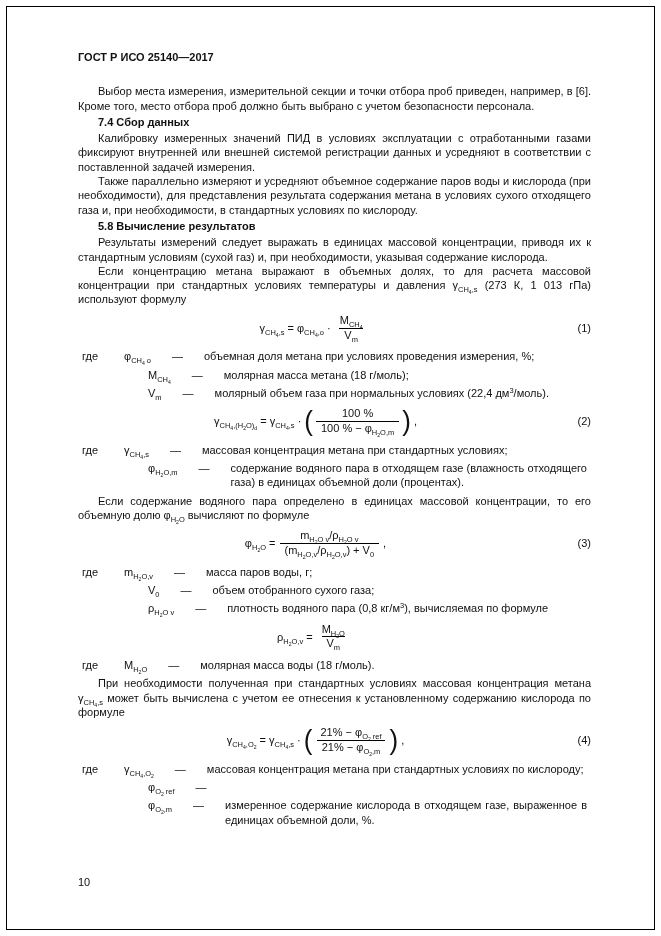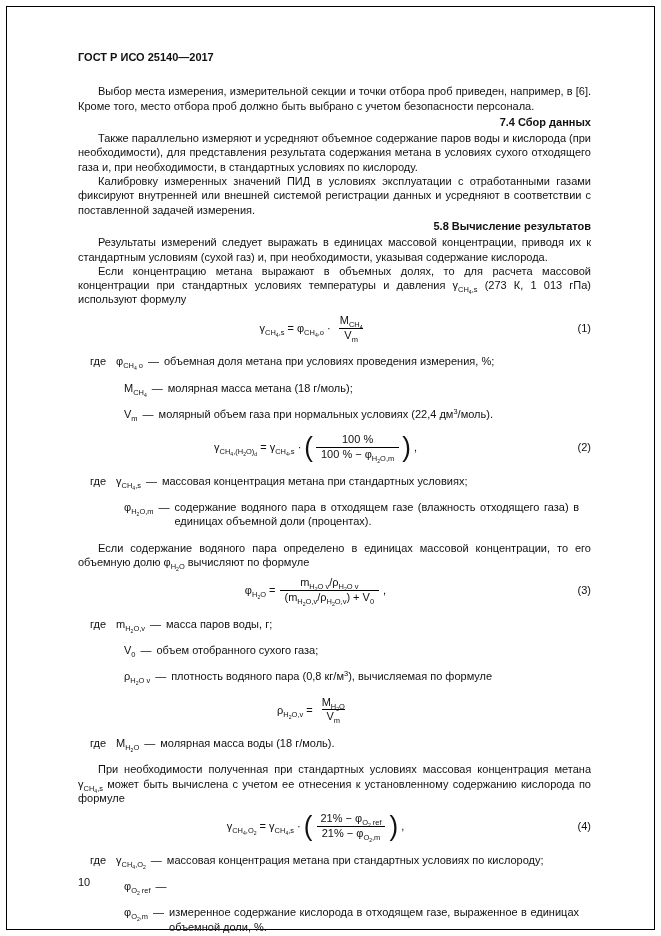--- a/index.html
+++ b/index.html
@@ -8,54 +8,54 @@
     width:661px; height:936px; position:relative; overflow:hidden;
     font-family:"Liberation Sans", sans-serif; color:#111;
   }
   .page-border { position:absolute; inset:6px; border:1.5px solid #000; pointer-events:none; }
   .content {
     position:absolute; left:78px; top:50px; width:513px;
     font-size:11px; line-height:1.3; text-align:justify;
   }
   .doc-header { font-weight:bold; font-size:11px; margin-bottom:20px; text-align:left; }
   p.para { text-indent:20px; }
-  .heading { font-weight:bold; text-indent:20px; margin:2px 0; text-align:right; }
+  .heading { font-weight:bold; text-indent:20px; margin:2px 0; text-align:left; }
   sub { font-size:0.68em; vertical-align:-0.4em; line-height:0; }
   sup { font-size:0.68em; vertical-align:0.5em; line-height:0; }
   .formula-row { display:flex; align-items:center; margin:7px 0; }
   .formula-body { flex:1; display:flex; justify-content:center; align-items:center; }
   .fpart { white-space:nowrap; padding:0 2px; }
   .frac { display:inline-flex; flex-direction:column; align-items:center; vertical-align:middle; line-height:1.25; margin:0 2px; }
   .frac .num { padding:0 5px; white-space:nowrap; }
   .frac .den { border-top:1px solid #000; padding:0 5px; white-space:nowrap; }
   .bigparen { font-size:26px; font-weight:normal; line-height:0; padding:0 1px; transform:scaleY(1.05); }
   .formula-number { width:38px; text-align:right; flex:none; }
-  .def-row { display:flex; margin:12px; }
+  .def-row { display:flex; margin:4px;gap:16px; }
   .def-where { flex:none; width:26px; }
   .def-indent { flex:none; width:8px; }
   .def-term { flex:none; padding-right:5px; white-space:nowrap; }
   .def-dash { flex:none; padding-right:5px; }
   .def-desc { flex:1; text-align:justify; }
   .page-number { position:absolute; left:78px; top:866px; font-size:11px;margin-top:10px; }
 </style>
 </head>
 <body>
 
 <div class="page-border"></div>
 
 <div class="content">
 
   <div class="doc-header">ГОСТ Р ИСО 25140—2017</div>
 
   <p class="para">Выбор места измерения, измерительной секции и точки отбора проб приведен, например, в [6]. Кроме того, место отбора проб должно быть выбрано с учетом безопасности персонала.</p>
 
   <div class="heading">7.4 Сбор данных</div>
 
+  <p class="para">Калибровку измеренных значений ПИД в условиях эксплуатации с отработанными газами фиксируют внутренней или внешней системой регистрации данных и усредняют в соответствии с поставленной задачей измерения.</p>
   <p class="para">Также параллельно измеряют и усредняют объемное содержание паров воды и кислорода (при необходимости), для представления результата содержания метана в условиях сухого отходящего газа и, при необходимости, в стандартных условиях по кислороду.</p>
-  <p class="para">Калибровку измеренных значений ПИД в условиях эксплуатации с отработанными газами фиксируют внутренней или внешней системой регистрации данных и усредняют в соответствии с поставленной задачей измерения.</p>
 
   <div class="heading">5.8 Вычисление результатов</div>
 
   <p class="para">Результаты измерений следует выражать в единицах массовой концентрации, приводя их к стандартным условиям (сухой газ) и, при необходимости, указывая содержание кислорода.</p>
   <p class="para">Если концентрацию метана выражают в объемных долях, то для расчета массовой концентрации при стандартных условиях температуры и давления γ<sub>CH<sub>4</sub>,s</sub> (273 К, 1 013 гПа) используют формулу</p>
 
   <div class="formula-row">
     <div class="formula-body">
       <span class="fpart">γ<sub>CH<sub>4</sub>,s</sub> = φ<sub>CH<sub>4</sub>,o</sub> ·</span>
       <span class="frac">

